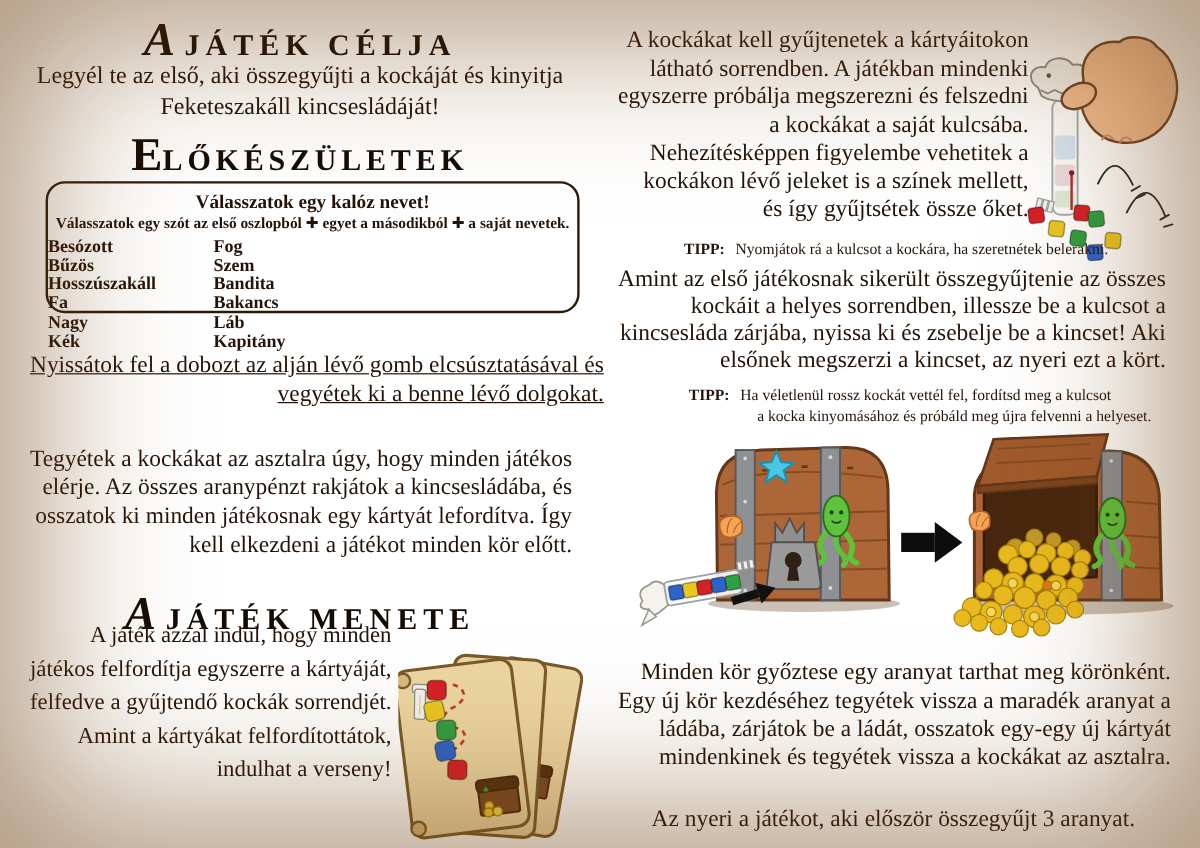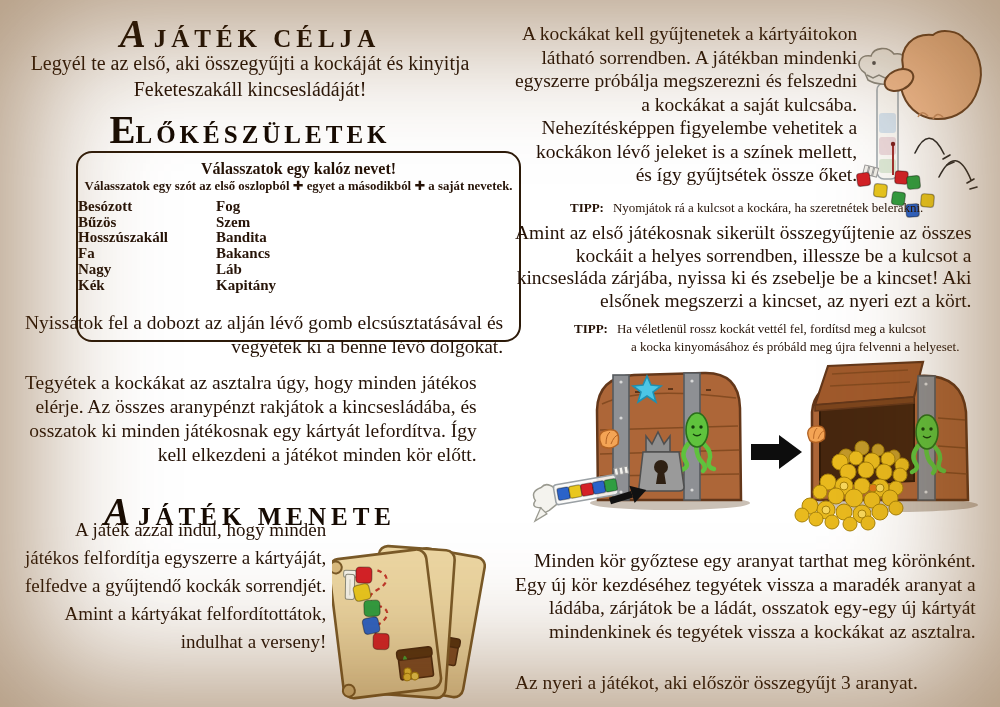--- a/index.html
+++ b/index.html
@@ -24,24 +24,23 @@
     box-shadow: inset 0 0 130px 28px rgba(110,63,15,0.55);
   }
   .abs{position:absolute;}
   .heading{display:flex; justify-content:center; align-items:baseline; color:#160b03; font-weight:bold; width:500px; text-align:center;}
   .heading .initial{font-size:39px; font-style:italic; line-height:1;}
   .heading .rest{font-size:25px; letter-spacing:5px; line-height:1;margin-top:11px;}
   .para{font-size:19.5px; line-height:24px;text-align:right;}
   .para .tline{white-space:nowrap;}
   .intro{font-size:20px; line-height:26px; width:500px; text-align:center;}
   .namebox{
-    box-sizing:border-box; width:445px; height:191px;
+    box-sizing:border-box; width:445px; height:110px;
     border:2.4px solid #2c1a09; border-radius:16px;
     padding-top:7px;
-    margin-left:38px;
   }
   .namebox .nb-title{font-size:16px; font-weight:bold; text-align:center; line-height:18px;}
   .namebox .nb-sub{font-size:12.8px; font-weight:bold; text-align:center; line-height:16px; white-space:nowrap; font-family:"Liberation Serif","DejaVu Sans",serif;}
   .namebox .cols{display:flex; margin-top:5px; }
   .namebox .col{width:138px; font-size:15px; line-height:15.7px; font-weight:bold;}
   .tip{font-size:13px; line-height:17.5px; display:flex;}
   .tip .tlabel{font-weight:bold; margin-right:9px; white-space:nowrap;}
   .tip .ttext{white-space:nowrap;}
   .tip .ttext .tline{white-space:nowrap;}
   svg{display:block;}
@@ -85,21 +84,21 @@
         <div>Fog</div>
         <div>Szem</div>
         <div>Bandita</div>
         <div>Bakancs</div>
         <div>Láb</div>
         <div>Kapitány</div>
       </div>
     </div>
   </div>
 
-  <div class="abs para" style="left:25px; top:311px;">
+  <div class="abs para" style="left:25px; top:293px;text-decoration:underline;">
     <div class="tline">Nyissátok fel a dobozt az alján lévő gomb elcsúsztatásával és</div>
     <div class="tline">vegyétek ki a benne lévő dolgokat.</div>
   </div>
 
   <div class="abs para" style="left:25px; top:371px;">
     <div class="tline">Tegyétek a kockákat az asztalra úgy, hogy minden játékos</div>
     <div class="tline">elérje. Az összes aranypénzt rakjátok a kincsesládába, és</div>
     <div class="tline">osszatok ki minden játékosnak egy kártyát lefordítva. Így</div>
     <div class="tline">kell elkezdeni a játékot minden kör előtt.</div>
   </div>
@@ -350,15 +349,15 @@
     </g>
   </svg>
 
   <div class="abs para" style="left:515px; top:549px; line-height:23.5px;">
     <div class="tline">Minden kör győztese egy aranyat tarthat meg körönként.</div>
     <div class="tline">Egy új kör kezdéséhez tegyétek vissza a maradék aranyat a</div>
     <div class="tline">ládába, zárjátok be a ládát, osszatok egy-egy új kártyát</div>
     <div class="tline">mindenkinek és tegyétek vissza a kockákat az asztalra.</div>
   </div>
 
-  <div class="abs para tline" style="left:515px; top:671px;">Az nyeri a játékot, aki először összegyűjt 3 aranyat.</div>
+  <div class="abs para tline" style="left:543px; top:671px;">Az nyeri a játékot, aki először összegyűjt 3 aranyat.</div>
 
 </div>
 
 </body></html>

